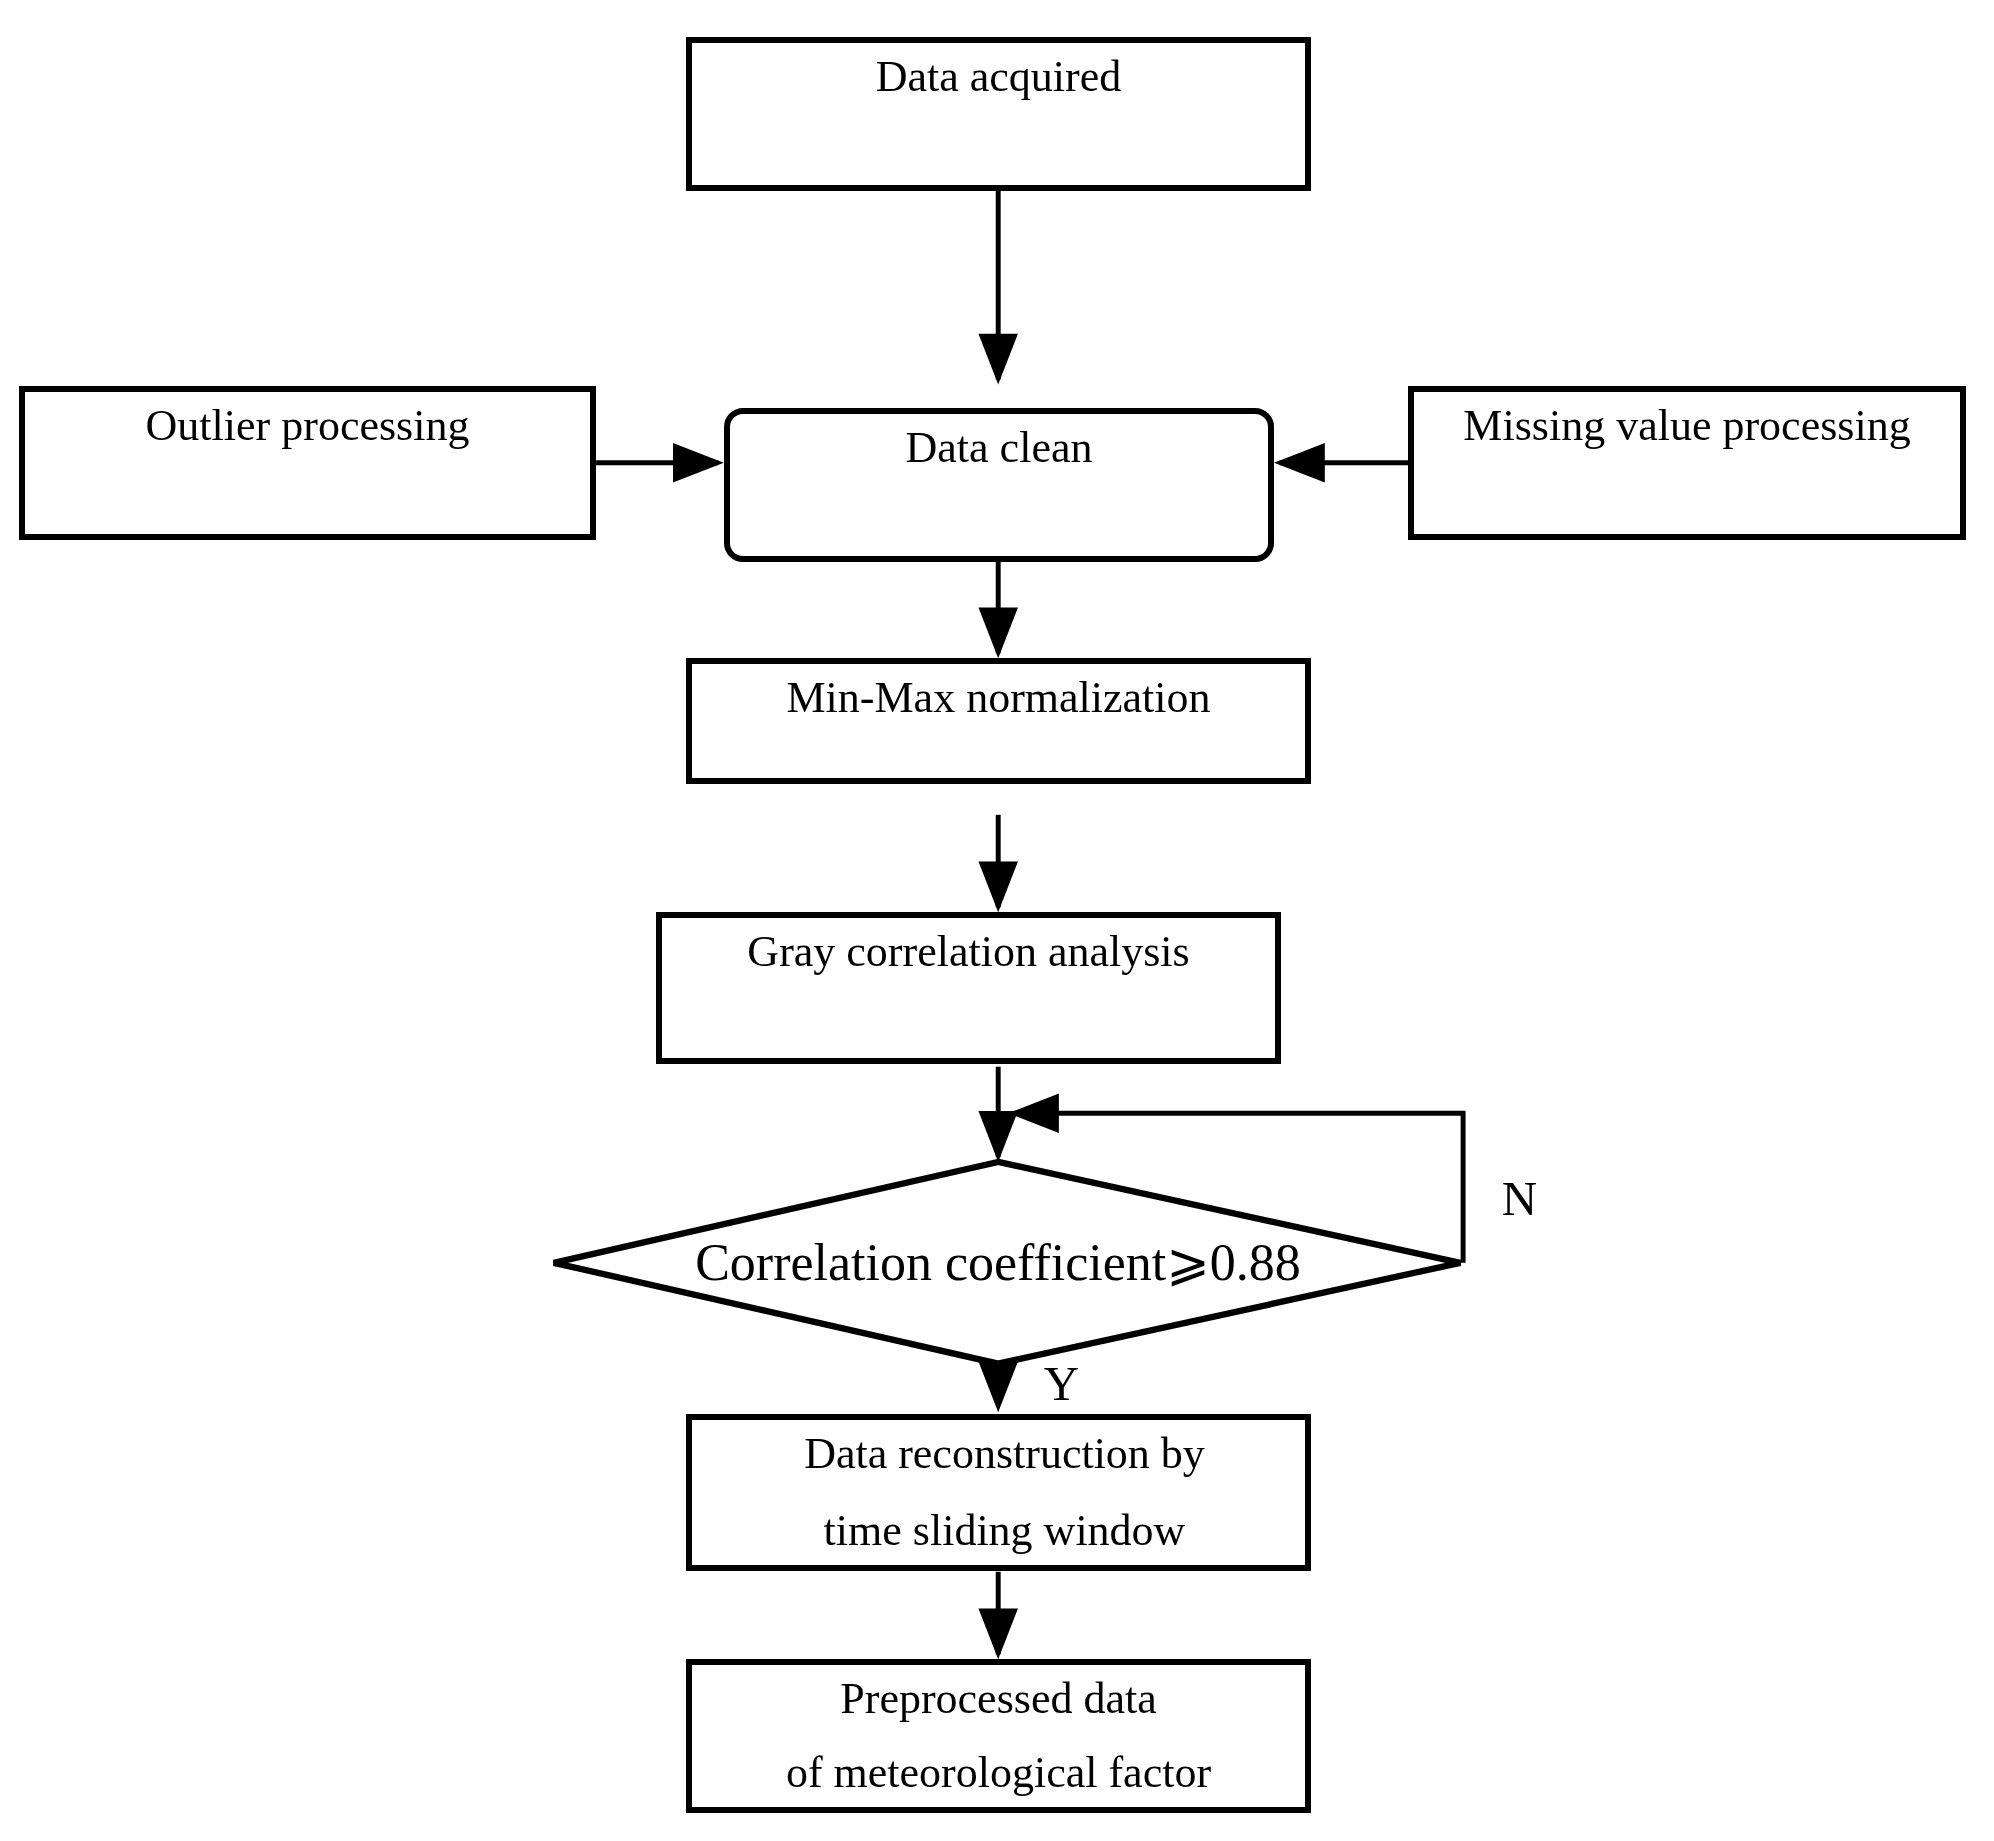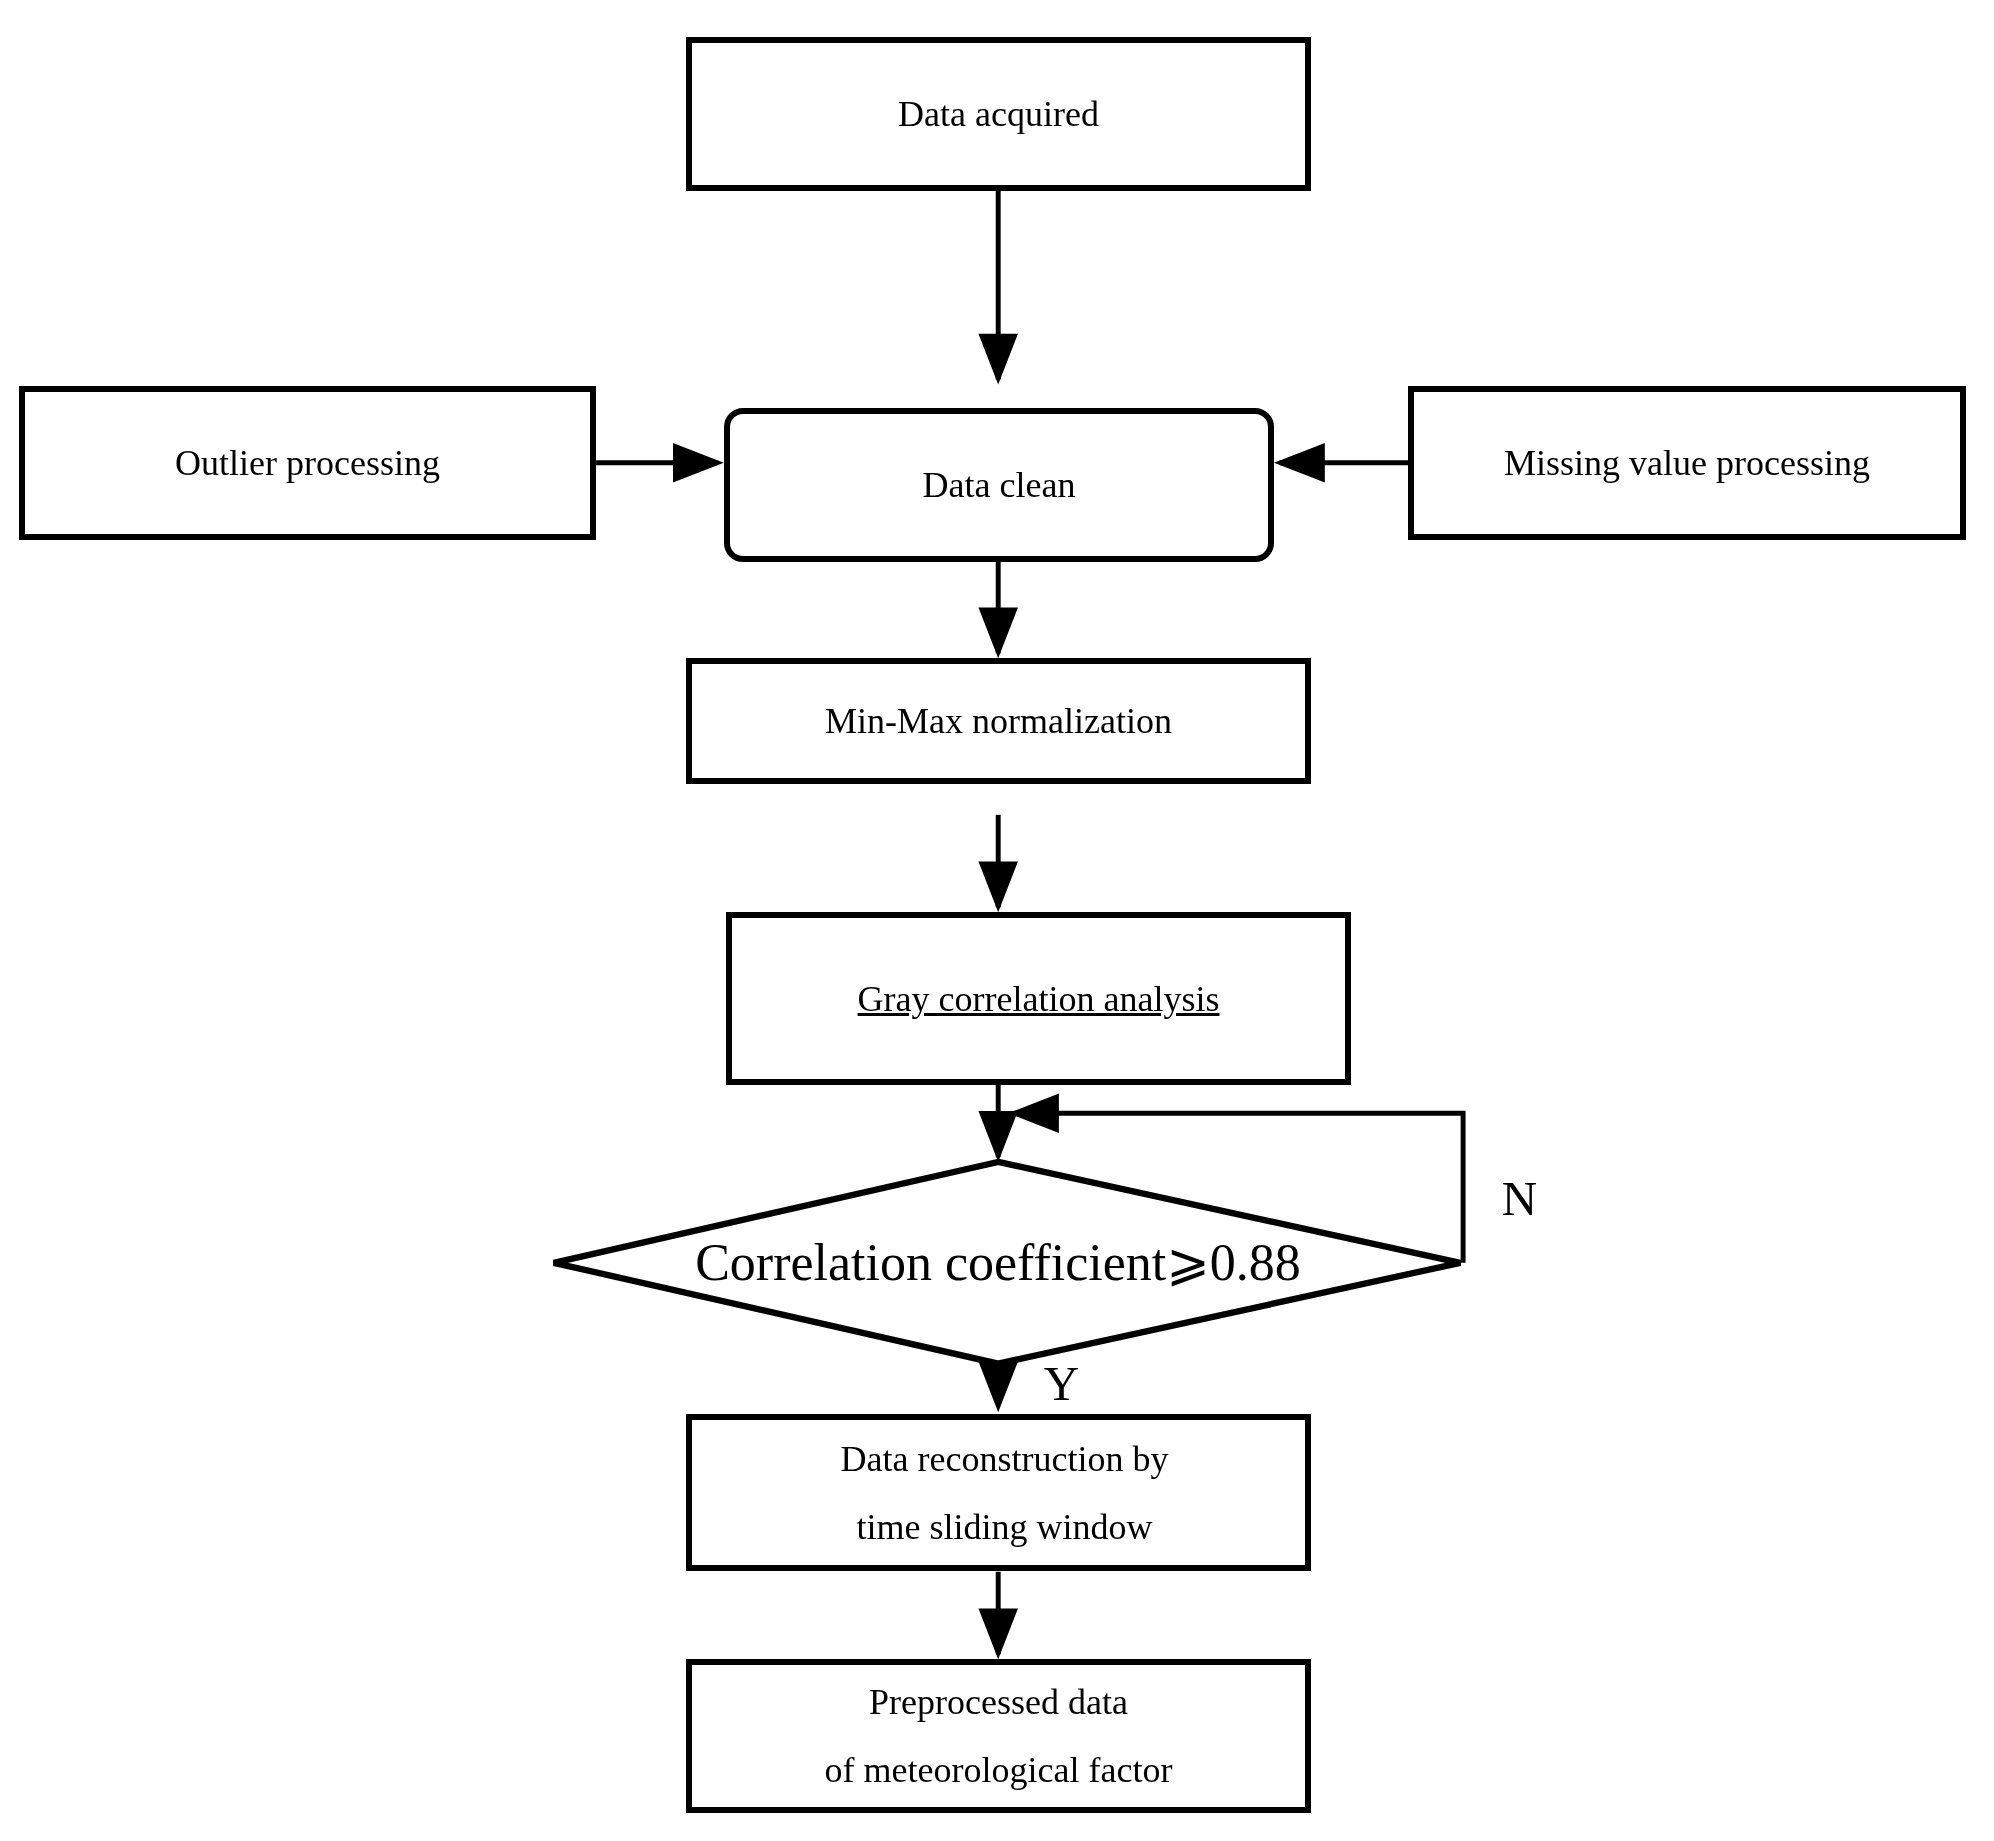--- a/index.html
+++ b/index.html
@@ -23,23 +23,23 @@
     height: 1842px;
   }
   .node {
     position: absolute;
     box-sizing: border-box;
     border: 6.3px solid #000000;
     background: #ffffff;
     display: flex;
     flex-direction: column;
     align-items: center;
-    justify-content: center;
+    justify-content: space-between;
     text-align: center;
-    font-size: 36px;
+    font-size: 44px;
     line-height: 68px;
     color: #000000;
   }
   .node span { display: block; white-space: nowrap; }
   .decision-label {
     position: absolute;
     display: flex;
     align-items: center;
     justify-content: center;
     text-align: center;
@@ -53,21 +53,21 @@
     align-items: center;
     justify-content: center;
     font-size: 49px;
   }
   
   #node-weather        { left: 686px;  top: 37px;   width: 625px; height: 154px; }
   #node-outlier        { left: 19px;   top: 386px;  width: 577px; height: 154px; }
   #node-clean          { left: 724px; top: 408px;  width: 550px; height: 154px; border-radius: 19px; }
   #node-missing        { left: 1408px; top: 386px;  width: 558px; height: 154px; }
   #node-minmax         { left: 686px;  top: 658px;  width: 625px; height: 126px; }
-  #node-gray           { left: 726px;  top: 912px; width: 625px; height: 173px; text-decoration: underline; }
+  #node-gray           { left: 656px;  top: 912px; width: 625px; height: 152px; }
   #node-reconstruction { left: 686px;  top: 1414px; width: 625px; height: 157px; padding-left: 12px; }
   #node-preprocessed   { left: 686px;  top: 1659px; width: 625px; height: 154px; }
   #decision-text       { left: 638px;  top: 1231px; width: 720px; height: 63px; }
   #label-yes           { left: 1030px; top: 1352px; width: 63px;  height: 63px; }
   #label-no            { left: 1488px; top: 1167px; width: 63px;  height: 63px; }
 </style>
 </head>
 <body>
 
 <div id="stage">

